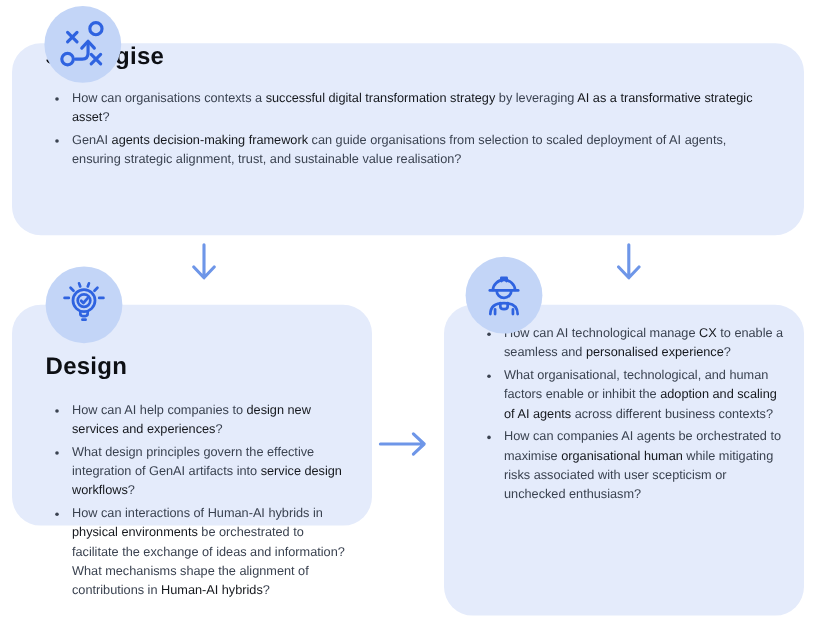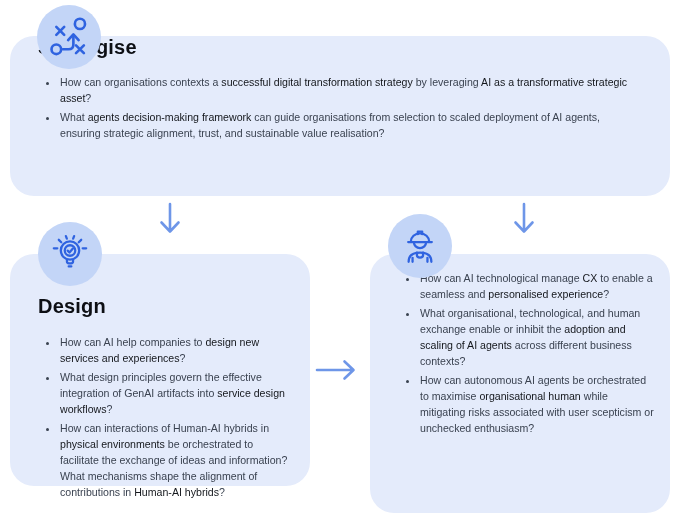--- a/index.html
+++ b/index.html
@@ -9,21 +9,21 @@
     font-family:"Liberation Sans", sans-serif;
     color:var(--text-color,#3a4250);
   }
   .card{
     position:absolute;
     background:var(--card-bg,#e4ebfb);
     border-radius:24px;
     box-sizing:border-box;
   }
   .card-strategise{left:10px;top:36px;width:660px;height:160px;padding:0 30px 0 28px;}
-  .card-design{left:10px;top:254px;width:300px;height:232px;padding:0 16px 0 28px;}
+  .card-design{left:10px;top:254px;width:300px;height:184px;padding:0 16px 0 28px;}
   .card-deliver{left:370px;top:254px;width:300px;height:259px;padding:0 16px 0 28px;}
   .card h2{
     margin:0;color:var(--title-color,#0d0f14);
     font-size:20px;font-weight:bold;letter-spacing:.2px;
   }
   .card-strategise h2{}
   .card-design h2,.card-deliver h2{margin-top:41px;}
   .card ul{
     margin:15px 0 0;padding-left:20px;
     font-size:10.6px;line-height:16px;color:var(--text-color,#3a4250);
@@ -48,38 +48,38 @@
 </style>
 </head>
 <body>
 
 <div class="stage">
 
   <section class="card card-strategise">
     <h2>Strategise</h2>
     <ul>
         <li><span>How can organisations contexts a </span><b>successful digital transformation strategy</b><span> by leveraging </span><b>AI as a transformative strategic asset</b><span>?</span></li>
-        <li><span>What </span><b>agents decision-making framework</b><span> can guide organisations from selection to scaled deployment of AI agents, ensuring strategic alignment, trust, and sustainable value realisation?</span></li>
+        <li><span>GenAI </span><b>agents decision-making framework</b><span> can guide organisations from selection to scaled deployment of AI agents, ensuring strategic alignment, trust, and sustainable value realisation?</span></li>
       </ul>
   </section>
 
   <section class="card card-design">
     <h2>Design</h2>
     <ul>
         <li><span>How can AI help companies to </span><b>design new services and experiences</b><span>?</span></li>
         <li><span>What design principles govern the effective integration of GenAI artifacts into </span><b>service design workflows</b><span>?</span></li>
         <li><span>How can interactions of Human-AI hybrids in </span><b>physical environments</b><span> be orchestrated to facilitate the exchange of ideas and information? What mechanisms shape the alignment of contributions in </span><b>Human-AI hybrids</b><span>?</span></li>
       </ul>
   </section>
 
   <section class="card card-deliver">
     <ul>
         <li><span>How can AI technological manage </span><b>CX</b><span> to enable a seamless and </span><b>personalised experience</b><span>?</span></li>
-        <li><span>What organisational, technological, and human exchange enable or inhibit the </span><b>adoption and scaling of AI agents</b><span> across different business contexts?</span></li>
-        <li><span>How can autonomous AI agents be orchestrated to maximise </span><b>organisational human</b><span> while mitigating risks associated with user scepticism or unchecked enthusiasm?</span></li>
+        <li><span>What organisational, technological, and human factors enable or inhibit the </span><b>adoption and scaling of AI agents</b><span> across different business contexts?</span></li>
+        <li><span>How can companies AI agents be orchestrated to maximise </span><b>organisational human</b><span> while mitigating risks associated with user scepticism or unchecked enthusiasm?</span></li>
       </ul>
   </section>
 
   <div class="badge badge-strategise">
     <svg width="42" height="42" viewBox="0 0 48 48">
       <g fill="none" stroke="currentColor" stroke-width="3" stroke-linecap="round" stroke-linejoin="round">
         <circle cx="36.5" cy="9" r="5.8"></circle>
         <path d="M9.5 12.5 L18.5 21.5 M18.5 12.5 L9.5 21.5"></path>
         <circle cx="9.5" cy="38" r="5.5"></circle>
         <path d="M32 33.5 L41 42.5 M41 33.5 L32 42.5"></path>

